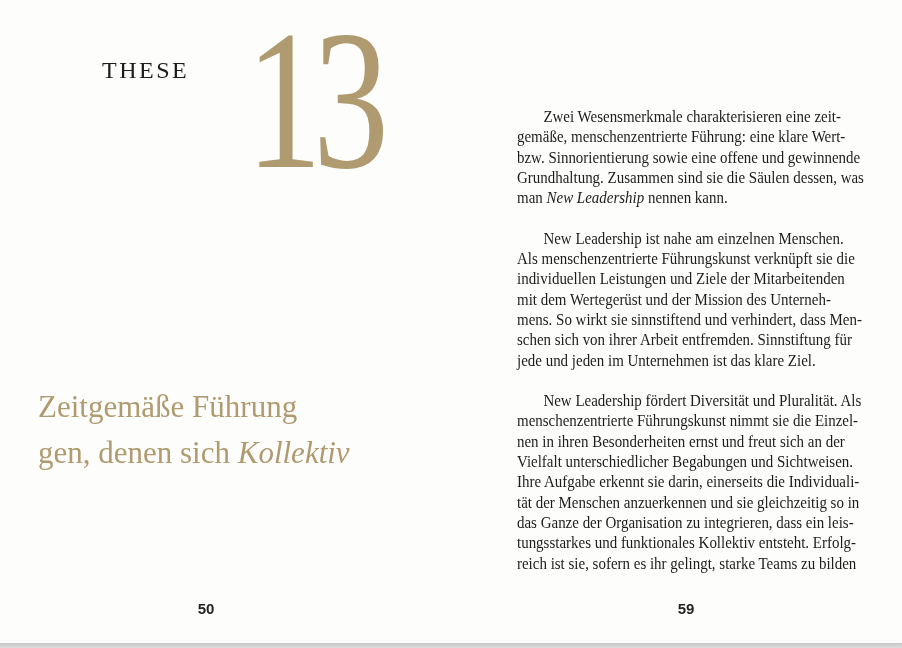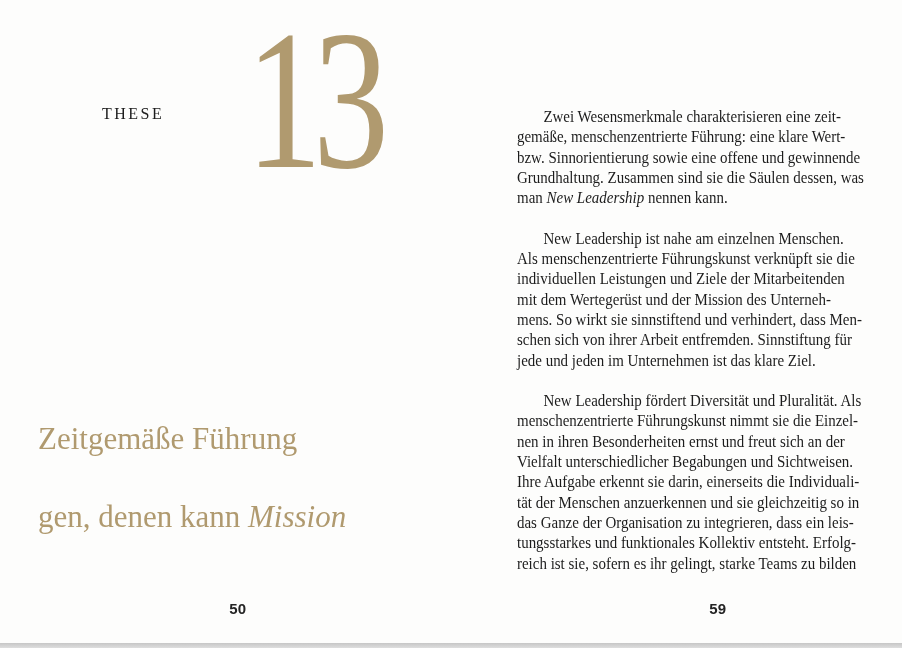--- a/index.html
+++ b/index.html
@@ -9,56 +9,55 @@
     background: #fdfdfc;
     overflow: hidden;
     font-family: "Liberation Serif", serif;
   }
   .page { position: absolute; top: 0; bottom: 0; }
   .page.left  { left: 0; width: 451px; }
   .page.right { left: 451px; width: 451px; }
 
   .kicker {
     position: absolute; left: 102px; top: 57px;
-    font-size: 16px; letter-spacing: 2.5px;
+    font-size: 24px; letter-spacing: 2.5px;
     color: var(--ink, #1c1c1c);
     white-space: pre;
-    margin-top: 48px;
   }
   .big-number {
     position: absolute; left: 246px; top: 0;
     font-size: 200px; line-height: 200px;
     letter-spacing: -12px;
     color: var(--gold, #b09a6f);
     transform: scaleX(0.76);
     transform-origin: top left;
     white-space: pre;
   }
   .quote {
     position: absolute; left: 38px; top: 384px;
     font-size: 31px; line-height: 46px;
     color: var(--gold, #b09a6f);
   }
-  .quote .line { white-space: pre; margin-top: 32px; }
+  .quote .line { white-space: pre; }
   .body-text {
     position: absolute; left: 66px; top: 107px; 
     width: 420px;
     font-size: 17px; line-height: 20.3px;
     color: var(--ink, #1c1c1c);
     transform: scaleX(0.88);
     transform-origin: top left;
   }
   .para { margin: 0 0 20.3px 0; }
   .line { white-space: pre; }
   .line.indent { padding-left: 30px; }
   em { font-style: italic; }
 
   .pagenum {
     position: absolute; top: 600px;
-    width: 80px; text-align: right;
+    width: 80px; text-align: center;
     font-family: "Liberation Sans", sans-serif;
     font-weight: bold; font-size: 15px;
     color: #242424;
   }
   .pagenum.left-num  { left: 166px; }
   .pagenum.right-num { left: 195px; } 
 
   .page-edge {
     position: absolute; left: 0; bottom: 0;
     width: 902px; height: 5px;
@@ -66,21 +65,21 @@
   }
 </style>
 </head>
 <body style="background: rgb(253, 253, 252);">
 
 <div class="page left">
   <div class="kicker">THESE</div>
   <div class="big-number">13</div>
   <div class="quote" id="quote">
       <div class="line"><span>Zeitgemäße Führung</span></div>
-      <div class="line"><span>gen, denen kann </span><em>Mission</em></div>
+      <div class="line"><span>gen, denen sich </span><em>Kollektiv</em></div>
     </div>
   <div class="pagenum left-num">50</div>
 </div>
 
 <div class="page right">
   <div class="body-text" id="body-text">
       <div class="para">
         <div class="line indent"><span>Zwei Wesensmerkmale charakterisieren eine zeit-</span></div>
         <div class="line"><span>gemäße, menschenzentrierte Führung: eine klare Wert-</span></div>
         <div class="line"><span>bzw. Sinnorientierung sowie eine offene und gewinnende</span></div>

